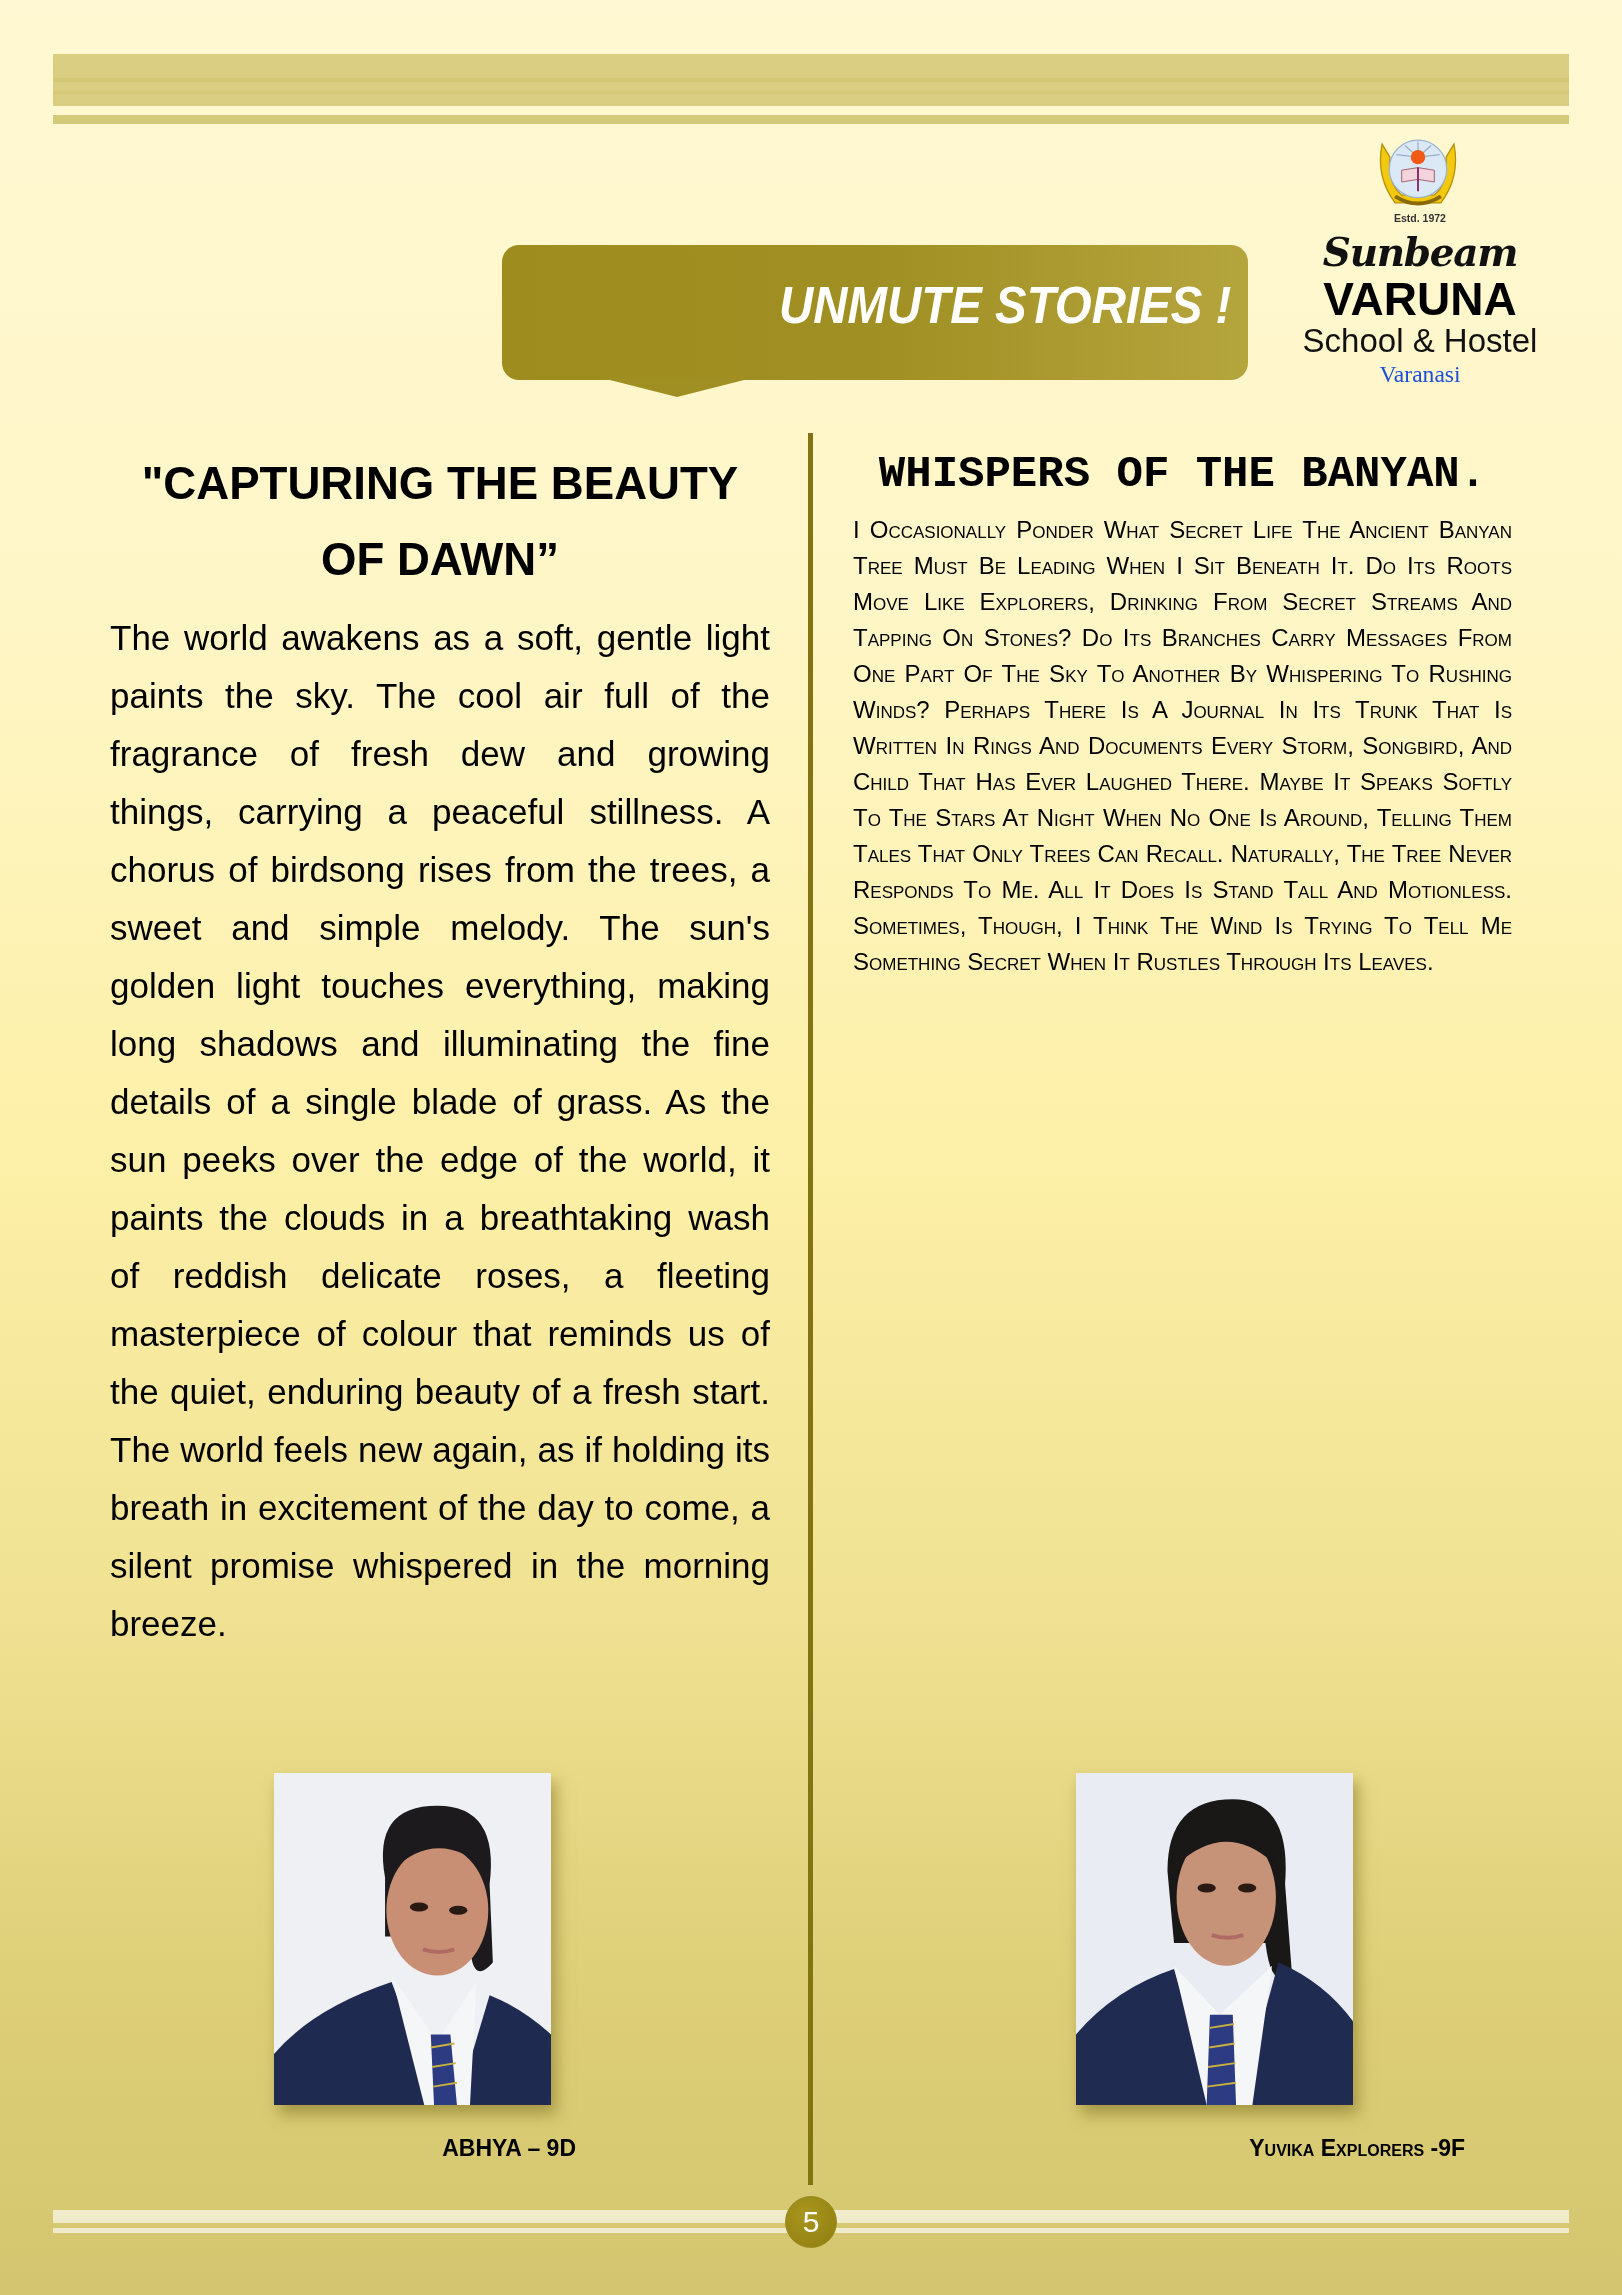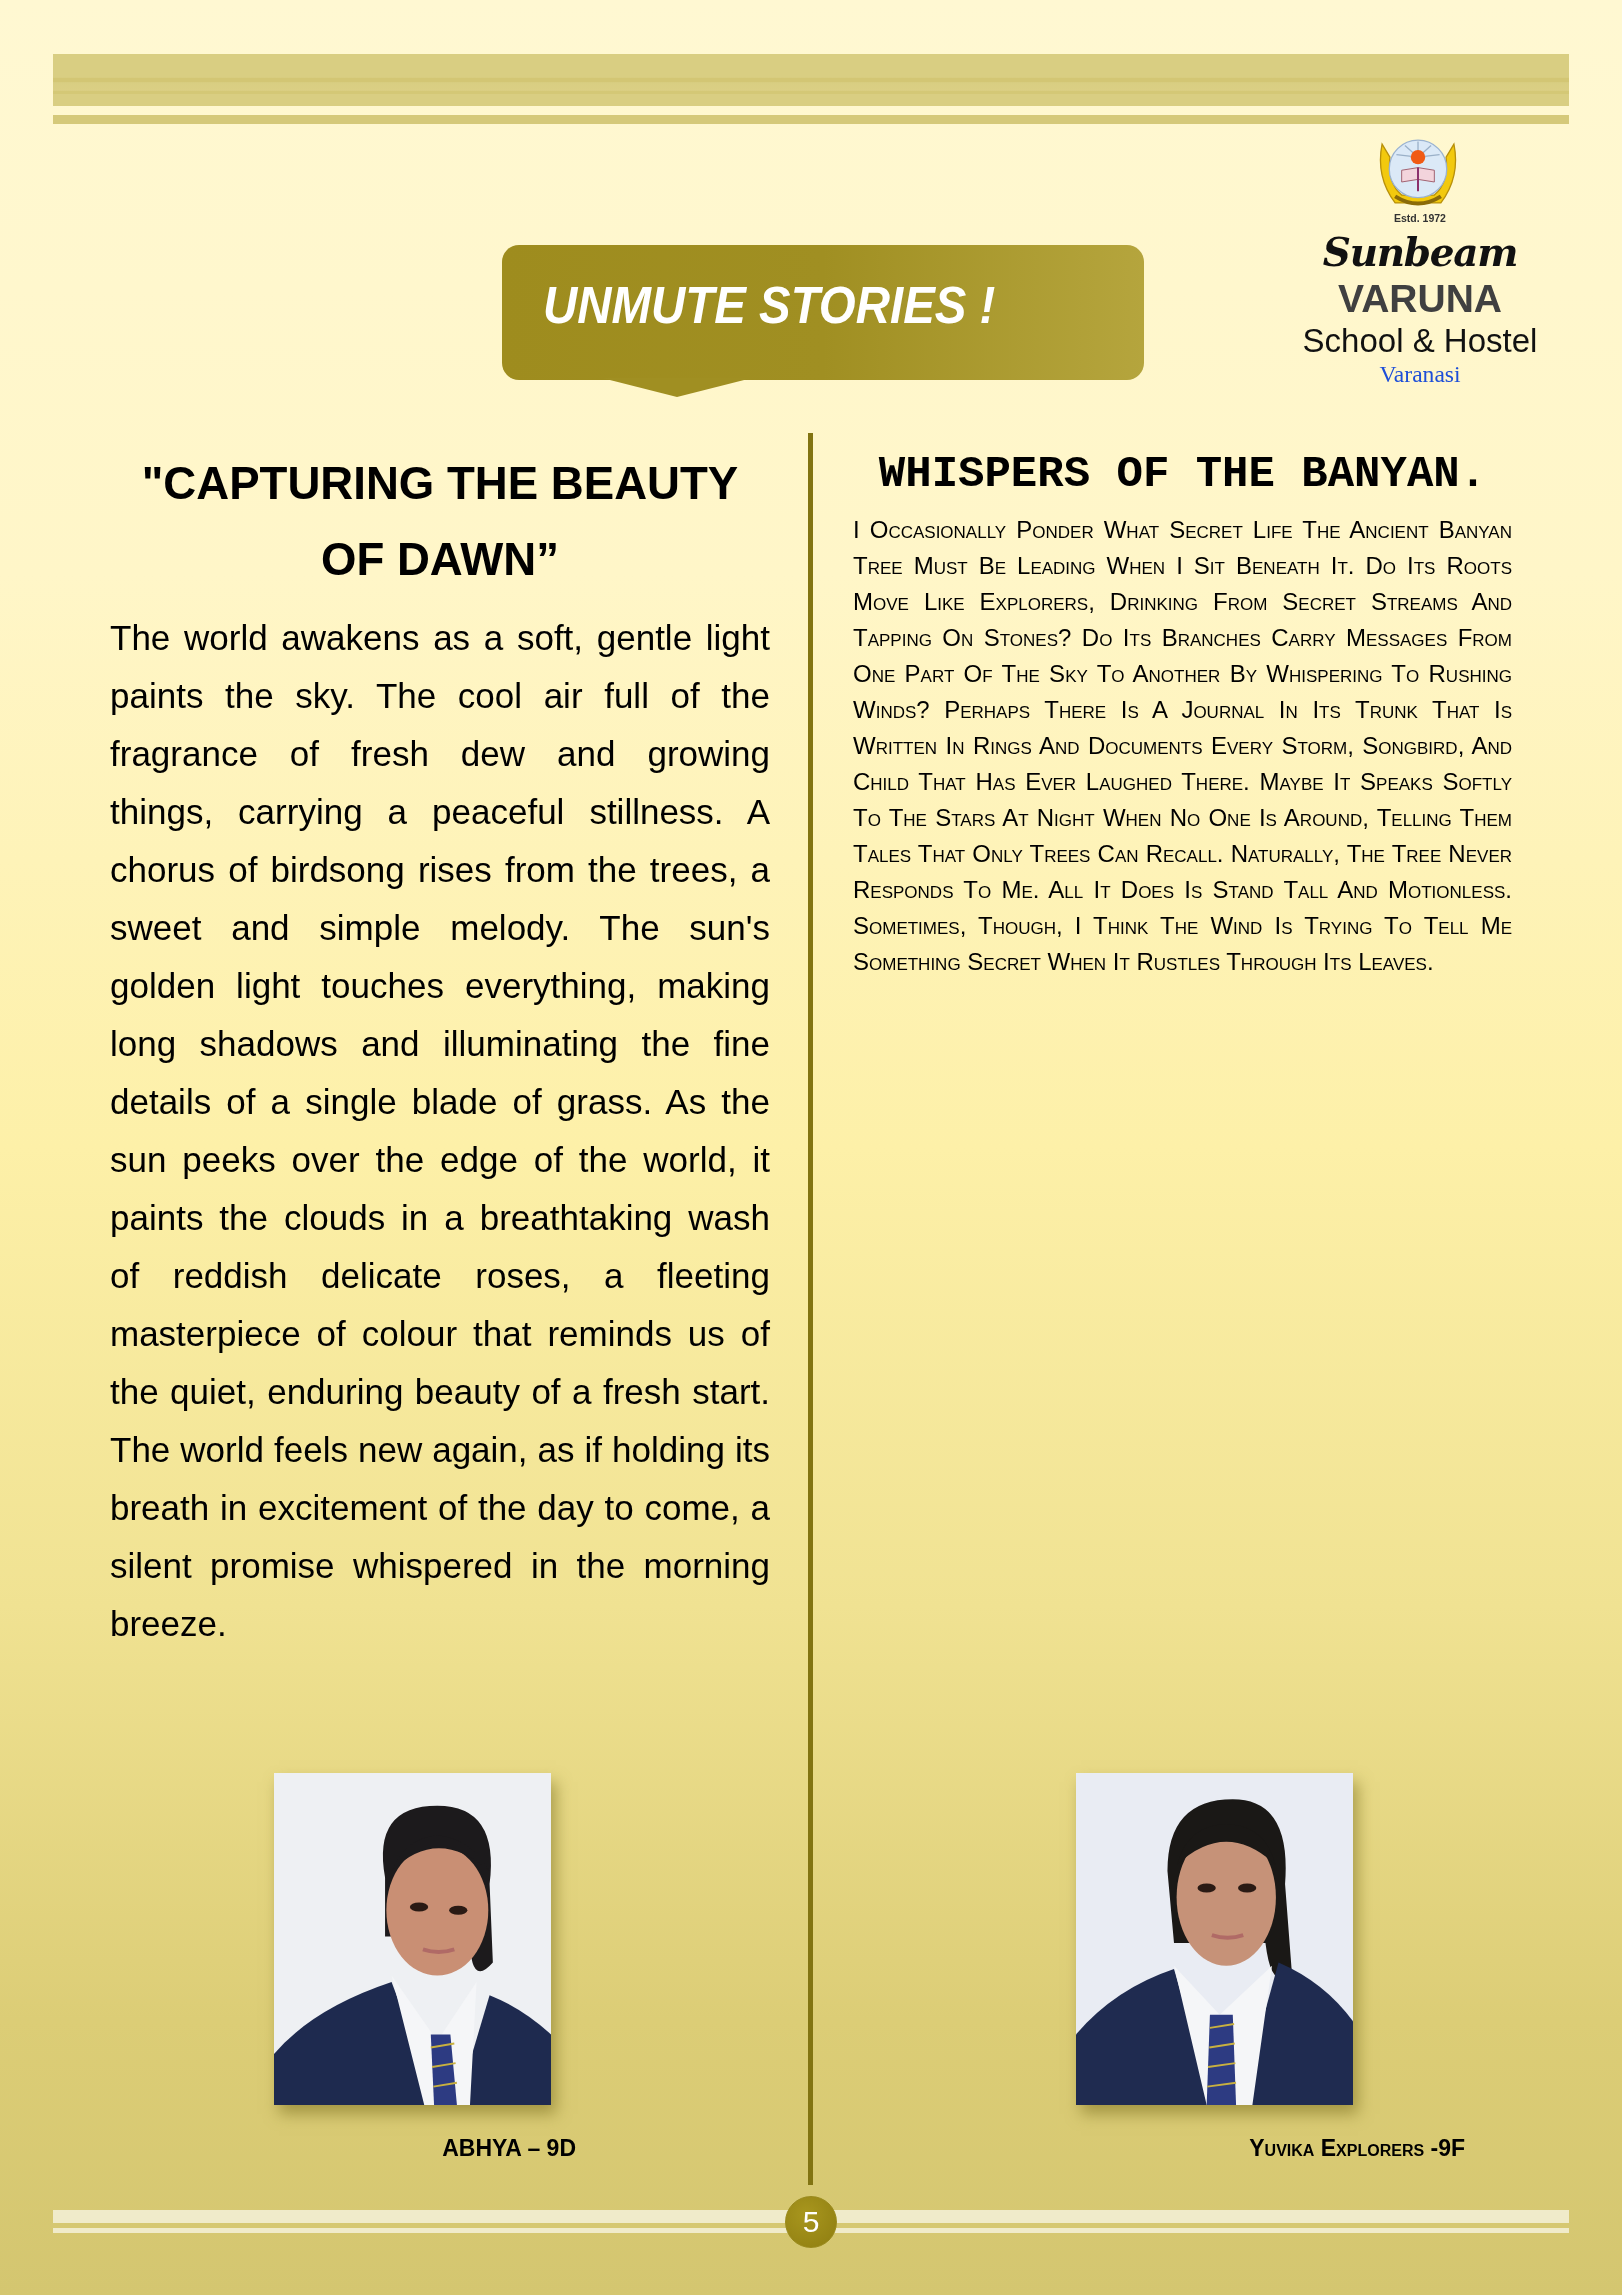--- a/index.html
+++ b/index.html
@@ -9,35 +9,35 @@
     font-family: "Liberation Sans", sans-serif; color: #000;
   }
   .abs { position: absolute; }
 
   
   .top-band { left: 53px; top: 54px; width: 1516px; height: 52px;
     background: linear-gradient(180deg, #d9ce82 0%, #d9ce82 45%, #d3c674 46%, #d3c674 54%, #d9ce82 55%, #dbcf84 70%, #d4c876 71%, #d4c876 76%, #d9ce82 77%, #d9ce82 100%); }
   .top-stripe { left: 53px; top: 115px; width: 1516px; height: 8.5px; background: #d5c97a; }
 
   
-  .banner { left: 502px; top: 245px; width: 618px; height: 135px; border-radius: 17px;
+  .banner { left: 502px; top: 245px; width: 746px; height: 135px; border-radius: 17px;
     background: linear-gradient(90deg, #9e8c1e 0%, #a08f22 50%, #b5a53d 100%);
-    display: flex; align-items: center; justify-content: flex-start; padding-left: 24px; }
+    display: flex; align-items: center; justify-content: flex-end; }
   .banner-tail { left: 602px; top: 378px; width: 0; height: 0;
     border-left: 75px solid transparent; border-right: 75px solid transparent;
     border-top: 19.6px solid #a08f22; }
   .banner-text { color: #fff; font-weight: bold; font-style: italic; font-size: 51px; letter-spacing: 0px;
     transform: scaleX(0.93); white-space: nowrap; margin-top: -14.4px; }
 
   
   .logo { left: 1276px; top: 131px; width: 288px; height: 268px; text-align: center; }
   .emblem { position: absolute; left: 93px; top: 0; width: 98px; height: 85px; }
   .estd { position: absolute; left: 0; right: 0; top: 81px; font-size: 10.5px; font-weight: bold; color: #333; }
   .sunbeam { position: absolute; left: 0; right: 0; top: 89px; font-family: "DejaVu Serif", serif; font-weight: bold; font-size: 39px; line-height: 65px; color: #111; letter-spacing: -1.3px; font-style: italic; }
-  .varuna { position: absolute; left: 0; right: 0; top: 147px; font-size: 39px; font-weight: bold; color: #404040; line-height: 42px; }
+  .varuna { position: absolute; left: 0; right: 0; top: 147px; font-size: 46px; font-weight: bold; color: #000000; line-height: 42px; }
   .school { position: absolute; left: 0; right: 0; top: 191px; font-size: 33px; color: #111; line-height: 37px; }
   .city { position: absolute; left: 0; right: 0; top: 230px; font-size: 23.6px; color: #1d4ed8; line-height: 27.5px; font-family: Liberation Serif, serif; }
 
   
   .divider { left: 808px; top: 433px; width: 4.6px; height: 1752px; background: #827412; }
 
   
   .col-left { left: 110px; top: 445px; width: 660px; }
   .col-right { left: 853px; top: 445px; width: 659px; }
   .title-left { font-weight: bold; font-size: 47px; line-height: 76px; text-align: center; margin: 0; transform: scaleX(0.97); }

